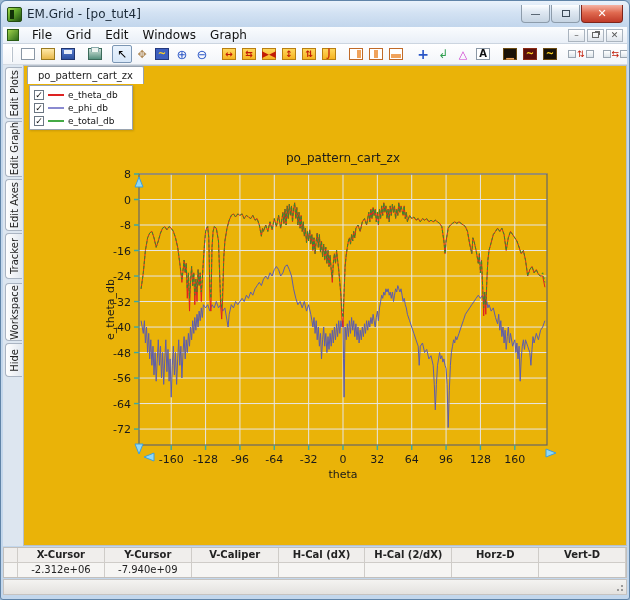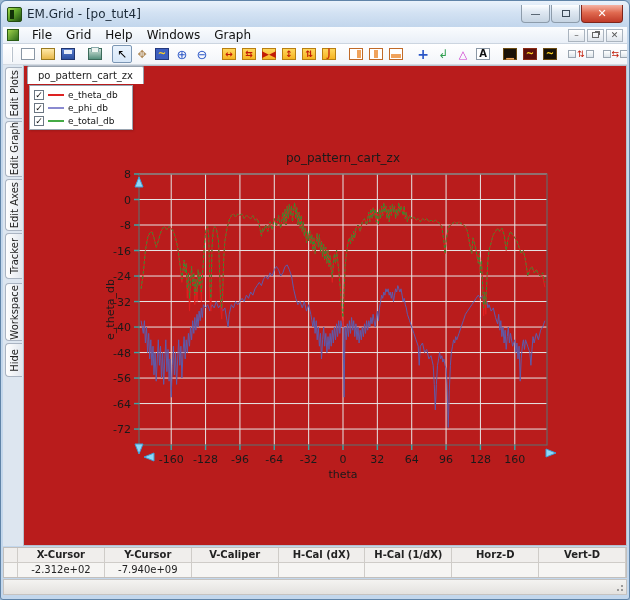--- a/index.html
+++ b/index.html
@@ -39,21 +39,21 @@
   .panel span{position:absolute;background:#f0a35c;}
   .dark{background:#1a1208;border:1px solid #6b4a10;color:#ffd324;font-weight:bold;}
   .darkred{background:#5c0f0a;border:1px solid #8a2a12;color:#ffd324;font-weight:bold;}
   .cbgroup{display:flex;align-items:center;font-size:9px;color:#c11b06;}
   .minicb{width:8px;height:8px;border:1px solid #9aa5b0;background:linear-gradient(#fff,#dde4ea);margin:0 1px;}
   
   .main{position:absolute;left:2px;top:64px;right:2px;height:481px;background:#dde6f0;}
   .sidebar{position:absolute;left:0;top:0;width:20px;height:100%;}
   .vtab{position:absolute;left:2px;width:17px;background:linear-gradient(to right,#ffffff,#e2e7ee);border:1px solid #aab4c2;border-right:none;border-radius:4px 0 0 4px;display:flex;align-items:center;justify-content:center;}
   .vtab span{writing-mode:vertical-rl;transform:rotate(180deg);font-size:10px;color:#222;white-space:nowrap;}
-  .content{position:absolute;left:20px;top:0;right:0;height:100%;background:#b91c1c;border:1px solid #b6c0cc;}
+  .content{position:absolute;left:20px;top:0;right:0;height:100%;background:#eab308;border:1px solid #b6c0cc;}
   .doc-tab{position:absolute;left:3px;top:0;height:18px;padding:3px 10px 0 10px;background:#fff;border:1px solid #98a2ae;border-bottom:none;border-radius:2px 2px 0 0;font-size:10px;color:#222;}
   
   .legend{position:absolute;left:5px;top:19px;width:104px;background:#fff;border:1px solid #9aa4b0;box-shadow:1px 1px 2px rgba(0,0,0,.15);padding:2px 4px;}
   .lrow{display:flex;align-items:center;height:13px;}
   .cb{width:10px;height:10px;border:1px solid #6b7682;background:#fff;font-size:9px;line-height:9px;text-align:center;color:#111;flex:0 0 auto;}
   .sw{width:16px;height:2px;margin:0 4px;flex:0 0 auto;}
   .llabel{font-size:9px;color:#111;white-space:nowrap;}
   .chart-wrap{position:absolute;left:78px;top:80px;width:492px;height:350px;}
   
   .statusbar{position:absolute;left:2px;top:546px;right:2px;height:31px;background:#eceae8;border:1px solid #c2bfbc;display:flex;flex-direction:column;}
@@ -82,21 +82,21 @@
           <span class="box"></span>
         </span>
       <span class="wbtn close">✕</span>
     </span>
   </div>
 
   <div class="menubar">
     <span class="mdi-doc-icon"></span>
     <span class="menu-item">File</span>
     <span class="menu-item">Grid</span>
-    <span class="menu-item">Help</span>
+    <span class="menu-item">Edit</span>
     <span class="menu-item">Windows</span>
     <span class="menu-item">Graph</span>
     <span class="mdibtns">
       <span class="mbtn">–</span>
       <span class="mbtn">
           <span class="rest"></span>
         </span>
       <span class="mbtn">✕</span>
     </span>
   </div>
@@ -325,27 +325,27 @@
     </div>
   </div>
 
   <div class="statusbar">
     <div class="srow hdr">
       <span class="scell stub"></span>
       <span class="scell">X-Cursor</span>
       <span class="scell">Y-Cursor</span>
       <span class="scell">V-Caliper</span>
       <span class="scell">H-Cal (dX)</span>
-      <span class="scell">H-Cal (1/dX)</span>
+      <span class="scell">H-Cal (2/dX)</span>
       <span class="scell">Horz-D</span>
       <span class="scell">Vert-D</span>
     </div>
     <div class="srow val">
       <span class="scell stub"></span>
-      <span class="scell">-2.312e+02</span>
+      <span class="scell">-2.312e+06</span>
       <span class="scell">-7.940e+09</span>
       <span class="scell"></span>
       <span class="scell"></span>
       <span class="scell"></span>
       <span class="scell"></span>
       <span class="scell"></span>
     </div>
   </div>
 
   <div class="bottombar">

